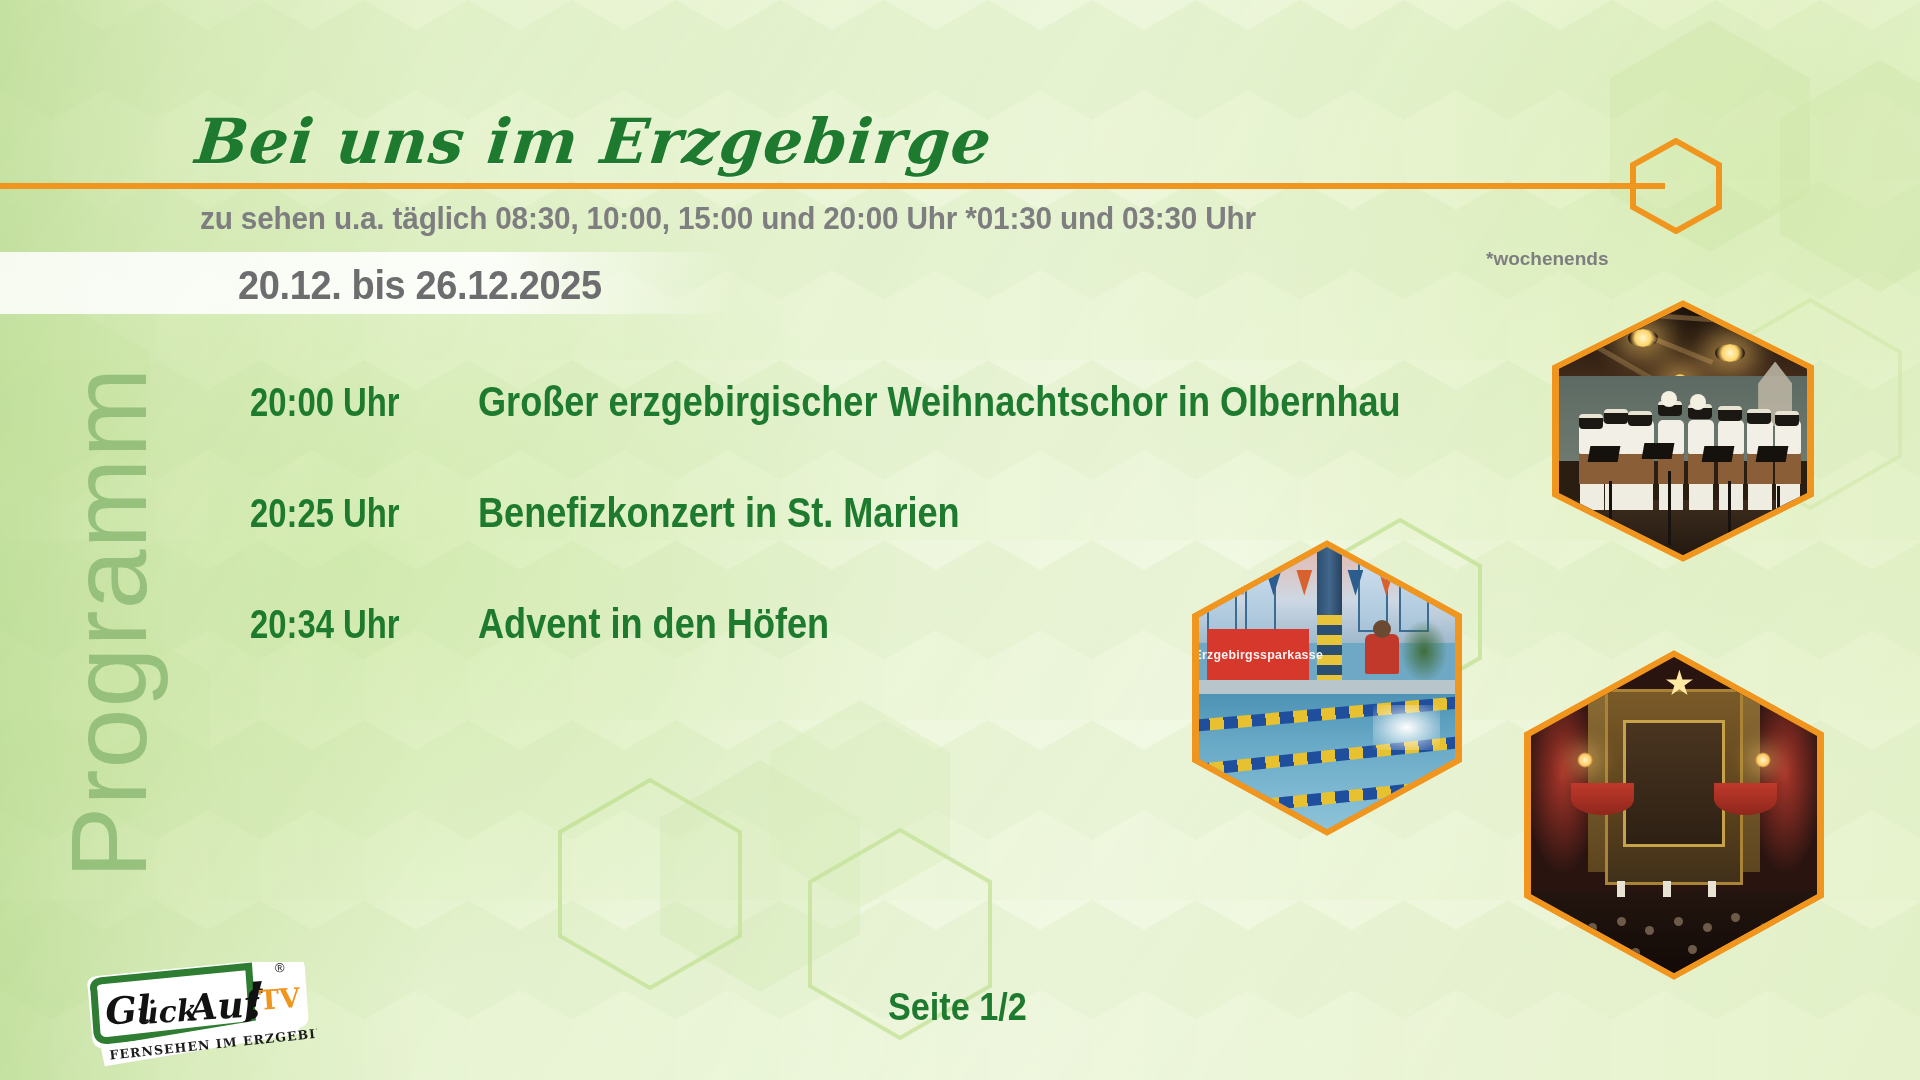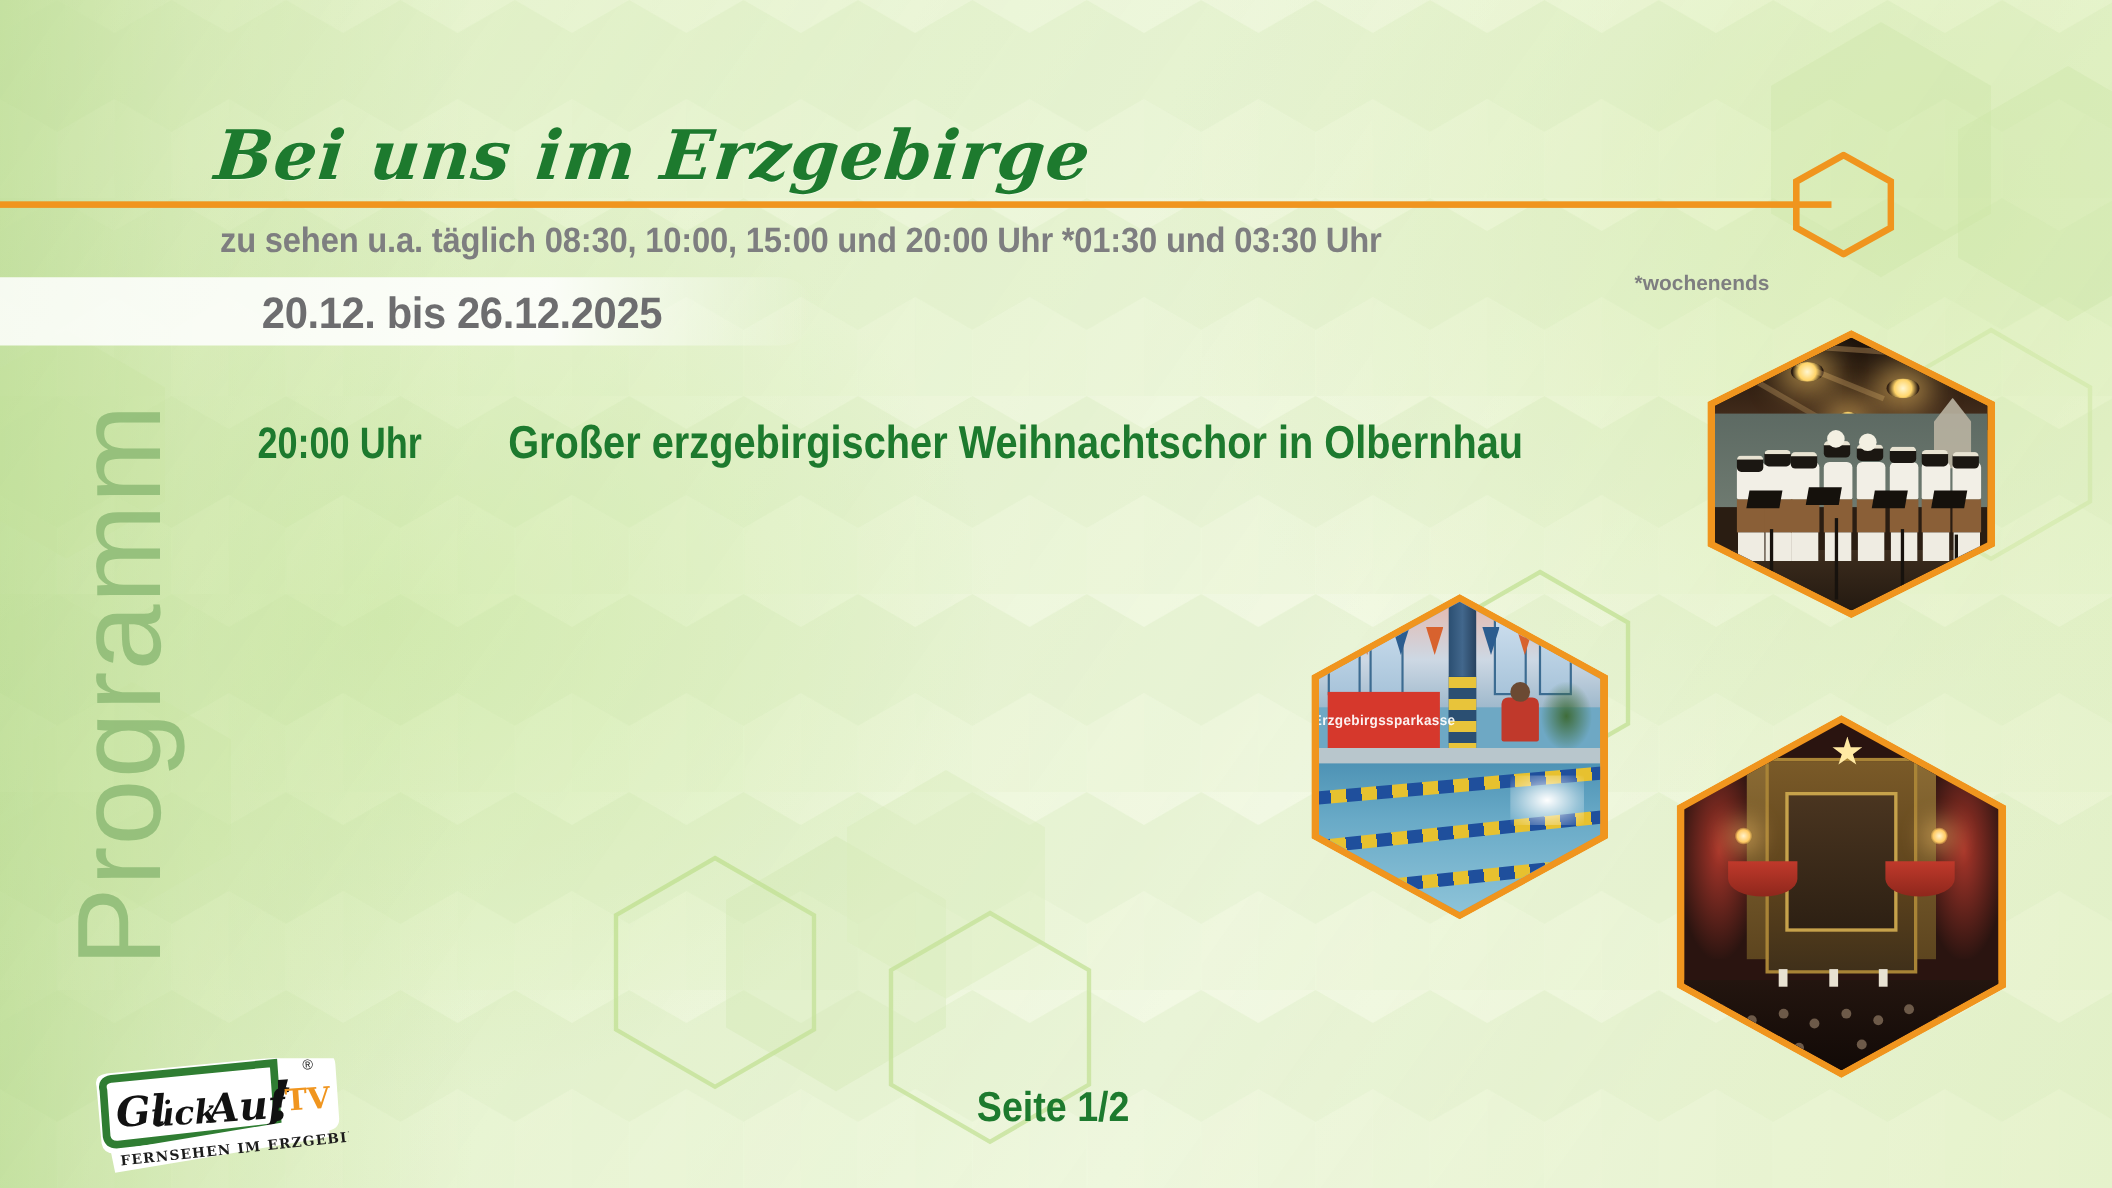--- a/index.html
+++ b/index.html
@@ -105,21 +105,21 @@
     font-weight:400;
     font-size:108px;
     color:#8fbc77;
     opacity:.88;
     letter-spacing:1px;
     white-space:nowrap;
     pointer-events:none;
   }
 
   
-  .program { position:absolute; left:234px; top:378px; width:1320px; }
+  .program { position:absolute; left:250px; top:378px; width:1320px; }
   .prow {
     display:flex; align-items:baseline;
     height:111px;
     white-space:nowrap;
   }
   .ptime {
     font-family:"Liberation Sans", sans-serif;
     font-weight:700; font-size:40px; color:#1d7a2e;
     transform: scaleX(.82); transform-origin:left center;
     width:228px; flex:0 0 228px;
@@ -387,20 +387,28 @@
   <div class="title">Bei uns im Erzgebirge</div>
   <div class="subtitle">zu sehen u.a. täglich 08:30, 10:00, 15:00 und 20:00 Uhr *01:30 und 03:30 Uhr</div>
   <div class="footnote">*wochenends</div>
   <div class="daterange">20.12. bis 26.12.2025</div>
   <div class="vertical-word">Programm</div>
 
   <div class="program">
     <div class="prow">
       <span class="ptime">20:00 Uhr</span>
       <span class="ptitle">Großer erzgebirgischer Weihnachtschor in Olbernhau</span>
+    </div>
+    <div class="prow">
+      <span class="ptime">20:25 Uhr</span>
+      <span class="ptitle">Benefizkonzert in St. Marien</span>
+    </div>
+    <div class="prow">
+      <span class="ptime">20:34 Uhr</span>
+      <span class="ptitle">Advent in den Höfen</span>
     </div>
   </div>
 
   <div class="page-ind">Seite 1/2</div>
 
   <div class="hexphoto" style="left:1552px; top:300px; width:262px; height:262px;">
     <div class="frame"></div>
     <div class="inner">
       <div class="ph-band">
         <div class="roof"></div>

